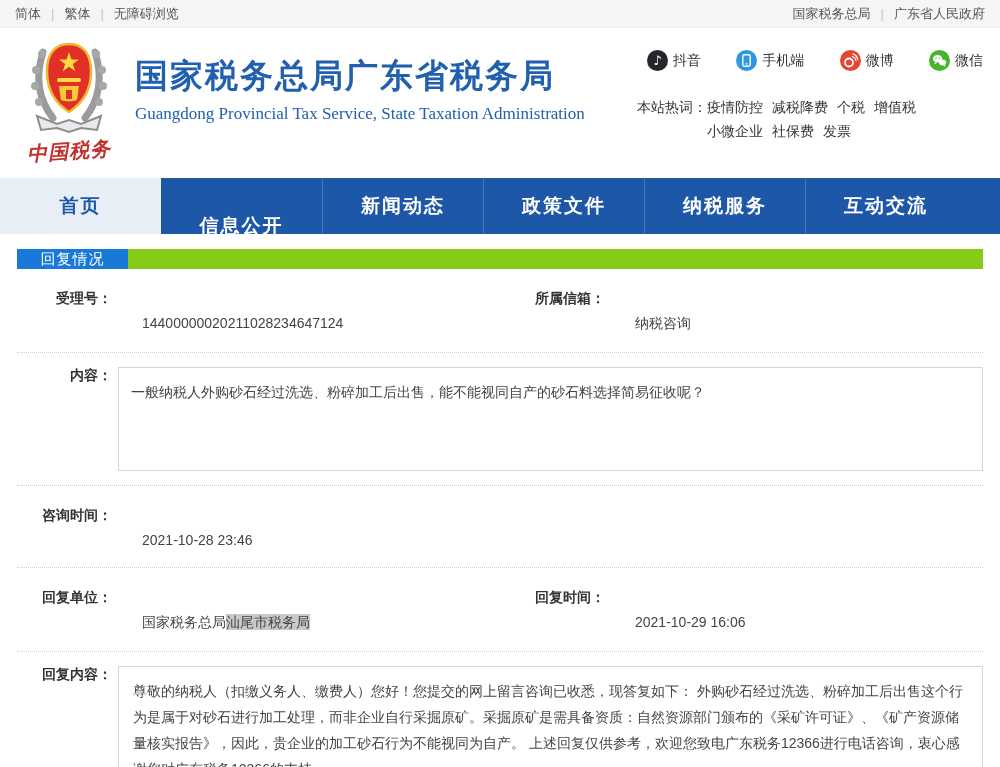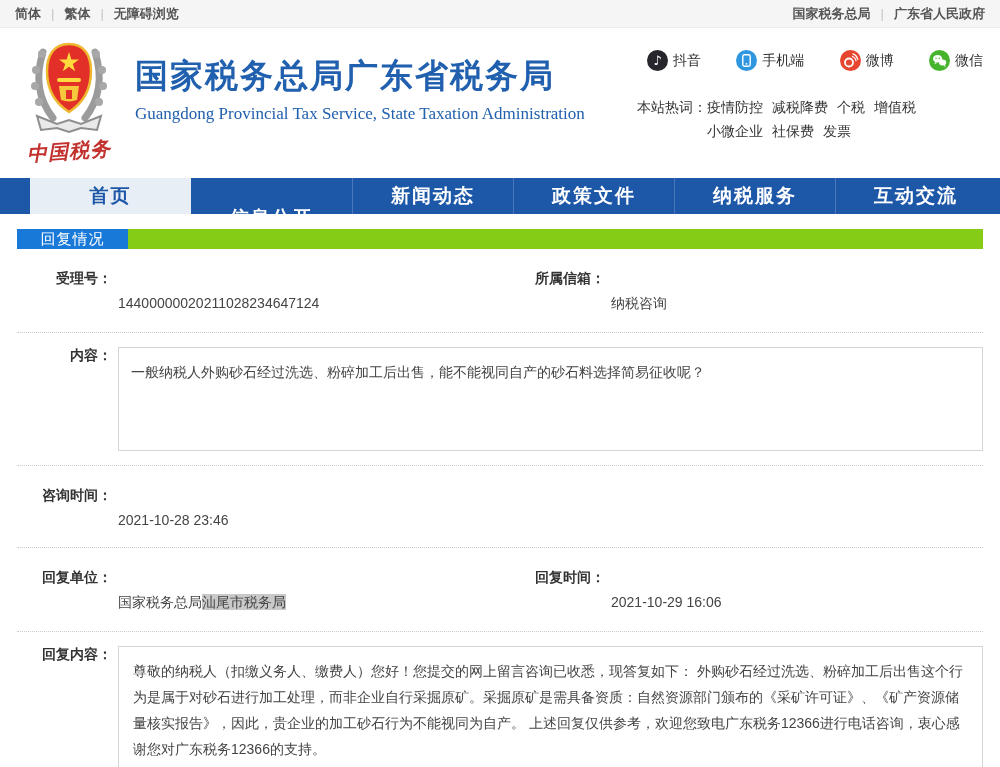--- a/index.html
+++ b/index.html
@@ -4,21 +4,21 @@
 <style>
   * { margin:0; padding:0; box-sizing:border-box; }
   html,body { width:1000px; height:767px; overflow:hidden; background:#fff;
     font-family:"Liberation Sans","DejaVu Sans",sans-serif; color:#333; }
 
   
   .topbar { height:28px; background:#f5f5f5; border-bottom:1px solid #ededed;
     display:flex; justify-content:space-between; align-items:center; padding:0 15px;
     font-size:13px; color:#555; }
   .topbar .links { display:flex; align-items:center; gap:10px; }
-  .topbar a { color:#555; text-decoration:none; cursor:pointer;font-weight:bold; }
+  .topbar a { color:#555; text-decoration:none; cursor:pointer; }
   .topbar .sep { color:#c5c5c5; }
 
   
   .header { height:150px; background:#fff; display:flex; padding:12px 15px 0 15px; }
   .logo-wrap { width:108px; flex:0 0 108px; display:flex; flex-direction:column; align-items:center; }
   .logo-cal { font-family:"Liberation Serif",serif; font-style:italic; font-weight:bold;
     color:#c2312d; font-size:20px; letter-spacing:1px; transform:rotate(-4deg); margin-top:-4px; }
   .title-wrap { padding:16px 0 0 12px; flex:1; }
   .site-title { color:#2160ae; font-size:33px; font-weight:bold; letter-spacing:2px; line-height:1.2; }
   .site-sub { color:#2160ae; font-family:"Liberation Serif",serif; font-size:17px; margin-top:8px; }
@@ -31,37 +31,37 @@
     font-size:14px; color:#333; outline:none; background:#fff; }
   .search-input::placeholder { color:#999; }
   .search-btn { width:100px; background:#1d57a7; color:#fff; border:none; font-size:16px;
     display:flex; align-items:center; justify-content:center; gap:6px; cursor:pointer; }
   .hotwords { display:flex; font-size:14px; color:#333; margin-top:12px; line-height:24px; }
   .hotwords .hw-label { flex:0 0 auto; white-space:nowrap; }
   .hotwords .hw-list { display:flex; flex-wrap:wrap; column-gap:9px; width:272px; }
   .hotwords a { color:#333; text-decoration:none; white-space:nowrap; cursor:pointer; }
 
   
-  .nav { height:36px; background:#1d57a7; display:flex; padding-left:30px; }
+  .nav { height:56px; background:#1d57a7; display:flex; padding-left:0; }
   .nav-item { width:161px; display:flex; align-items:center; justify-content:center;
     color:#fff; font-size:19px; font-weight:bold; letter-spacing:2px; cursor:pointer;
     border-left:1px solid #4a77b9; }
   .nav-item:first-child { border-left:none; }
   .nav-item.active { background:#e8eef5; color:#1d57a7; border-left:none; }
   .nav-item.active + .nav-item { border-left:none;margin-top:40px; }
 
   
   .tabstrip { margin:15px 17px 0 17px; height:20px; background:#84cc16; display:flex; }
   .tab-active { background:#1879d8; color:#fff; font-size:15px; width:111px;
     display:flex; align-items:center; justify-content:center; letter-spacing:1px; cursor:pointer; }
 
   
   .detail { margin:0 17px; }
   .d-row { display:flex; border-bottom:1px dotted #ccc; padding:21px 0 19px 0; font-size:14px; }
-  .d-col { display:flex; }
+  .d-col { display:flex;gap:24px; }
   .d-col.first { width:493px; flex:0 0 493px; }
   .d-label { width:95px; flex:0 0 95px; text-align:right; font-weight:bold; color:#333; white-space:nowrap; }
   .d-value { margin-left:6px; color:#444;margin-top:25px; }
   .d-row.boxrow { padding:14px 0; }
   .d-box { flex:1; margin-left:6px; border:1px solid #d5d5d5; padding:11px 14px;
     line-height:26px; color:#444; background:#fff; }
   .d-box.q { height:104px;padding-left:12px; }
   .d-box.a { min-height:116px; }
   .d-row.last { border-bottom:none; }
   .hl { background:#c9c9c9; }

